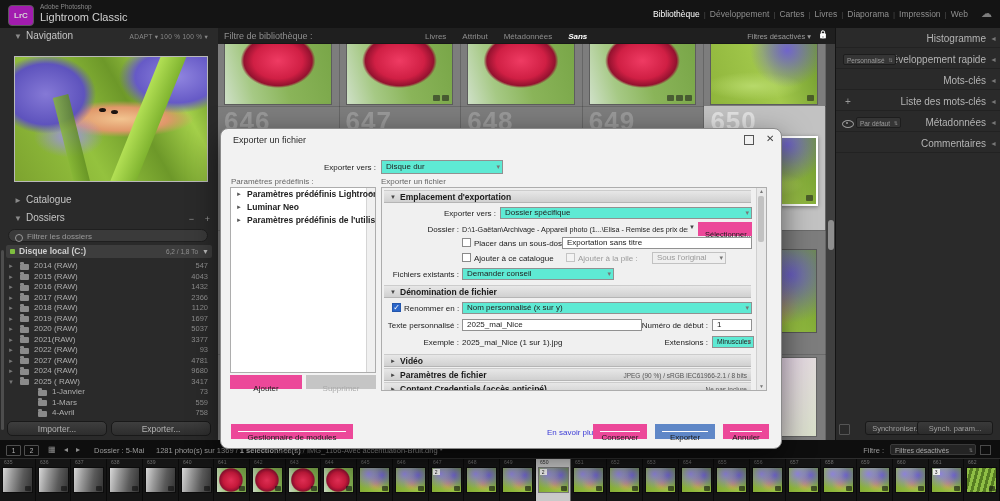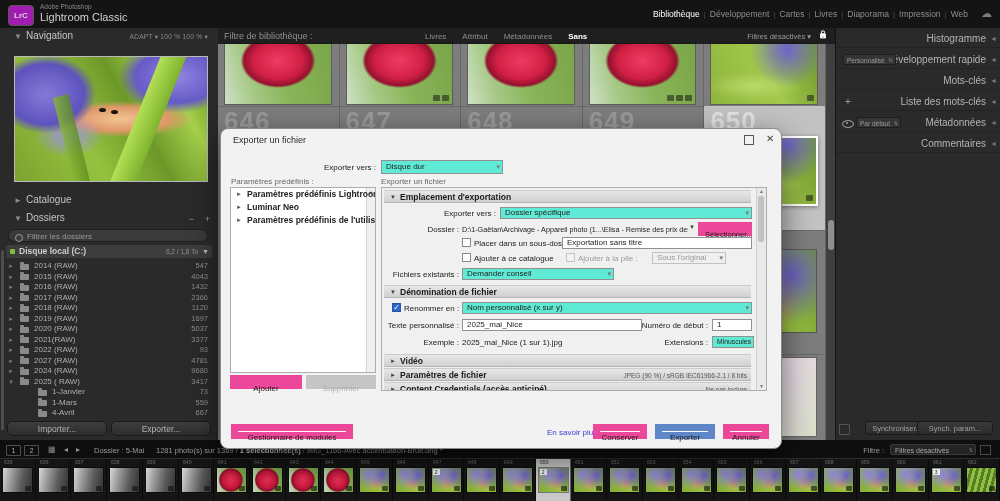--- a/index.html
+++ b/index.html
@@ -46,21 +46,21 @@
   .fname{position:absolute;left:34px;}
   .frow.sub .fname{left:52px;}
   .fcount{position:absolute;right:10px;font-size:7.5px;color:#8d8d8d;}
   .lbtn{position:absolute;top:393px;height:15px;background:linear-gradient(#3e3e3e,#2d2d2d);border:1px solid #191919;border-radius:5px;color:#b2b2b2;font-size:8.5px;text-align:center;line-height:15px;box-sizing:border-box;}
   .lscroll{position:absolute;left:1px;top:222px;width:3px;height:180px;background:#4d4d4d;border-radius:2px;}
   
   .filterbar{left:218px;top:28px;width:617px;height:16px;background:#1f1f1f;border-bottom:1px solid #0e0e0e;}
   .fblabel{position:absolute;left:6px;top:3px;font-size:9px;color:#8f8f8f;}
   .fbtabs{position:absolute;left:207px;top:3.5px;display:flex;gap:16px;}
   .fbtab{font-size:8px;color:#8f8f8f;}
-  .fbtab.active{color:#fff;font-weight:bold;}
+  .fbtab.active{color:#fff;font-weight:bold;font-style:italic;}
   .fbpreset{position:absolute;right:24px;top:3.5px;font-size:7.5px;color:#9a9a9a;}
   .fblock{position:absolute;right:7px;top:2px;font-size:8px;filter:grayscale(1) brightness(1.7);}
   
   .grid{left:218px;top:44px;width:617px;height:396px;background:#7d7d7d;}
   .gcol{position:absolute;top:0;height:396px;border-right:1px solid rgba(0,0,0,.18);box-sizing:border-box;}
   .gline{position:absolute;left:0;width:608px;height:1px;background:rgba(0,0,0,.15);}
   .gphoto{position:absolute;left:7px;right:8px;top:0;height:60px;box-shadow:0 0 0 1px rgba(0,0,0,.25);}
   .gnum{position:absolute;left:6px;top:62px;font-size:26px;font-weight:bold;color:rgba(255,255,255,.22);letter-spacing:1px;}
   .gsel{position:absolute;left:0;top:62px;width:100%;height:124px;background:#c2c2c2;}
   .gselnum{color:#e2e2e2;}
@@ -277,21 +277,21 @@
           <span class="fcount">73</span>
         </div>
         <div class="frow sub">
           <div class="fold"></div>
           <span class="fname">1-Mars</span>
           <span class="fcount">559</span>
         </div>
         <div class="frow sub">
           <div class="fold"></div>
           <span class="fname">4-Avril</span>
-          <span class="fcount">667</span>
+          <span class="fcount">758</span>
         </div>
       </div>
     <div class="lbtn" style="left:7px;width:100px;">Importer...</div>
     <div class="lbtn" style="left:111px;width:100px;">Exporter...</div>
     <div class="lscroll"></div>
   </div>
 
   <div class="abs filterbar">
     <div class="fblabel">Filtre de bibliothèque :</div>
     <div class="fbtabs" id="fbtabs">

